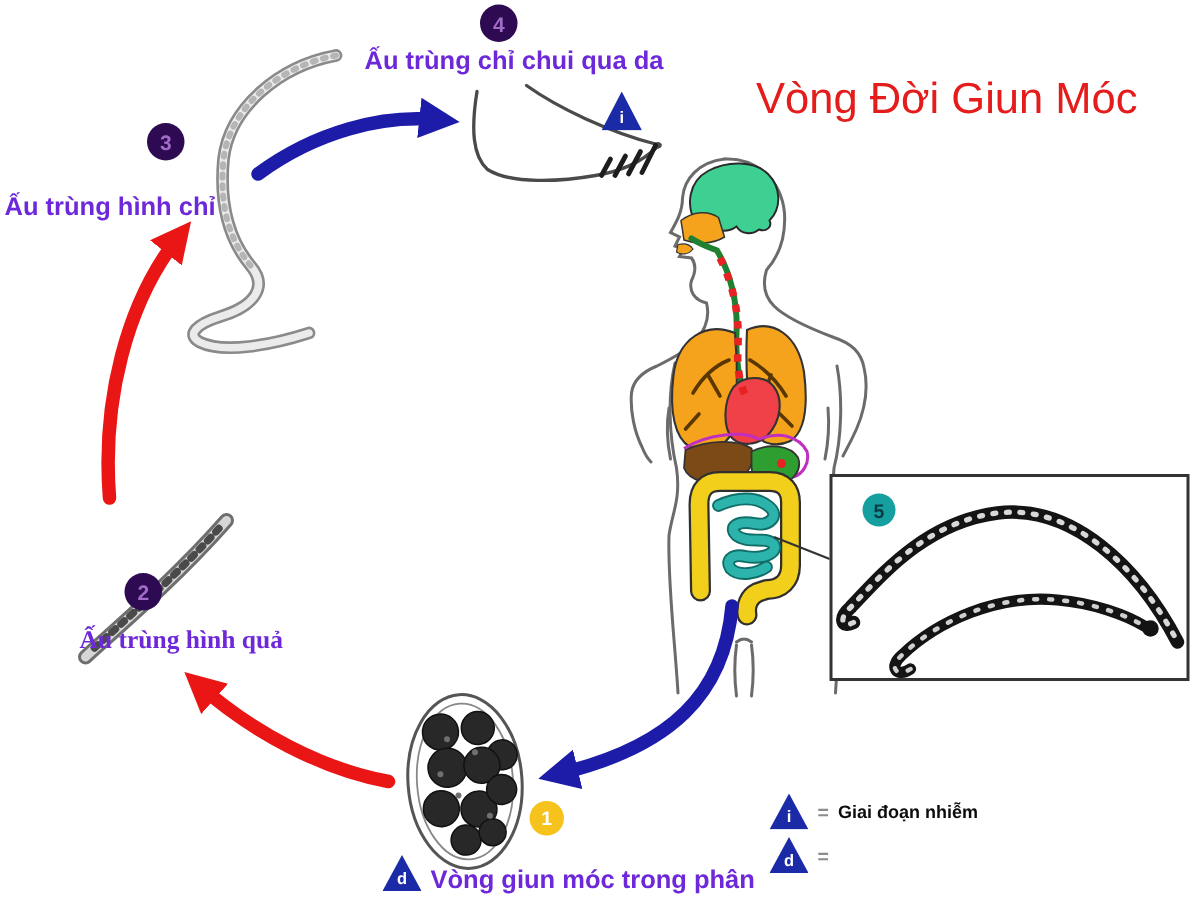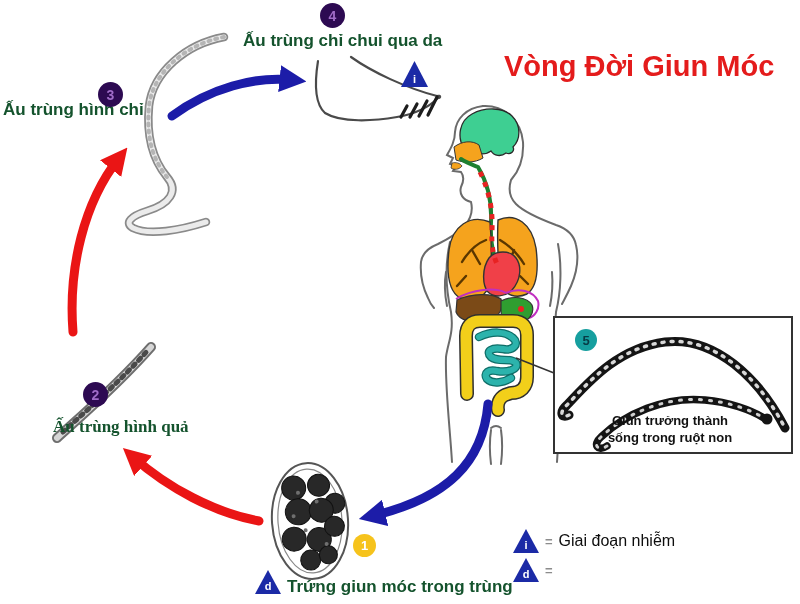--- a/index.html
+++ b/index.html
@@ -1,39 +1,39 @@
 <!DOCTYPE html>
 <html><head>
 <meta charset="utf-8">
 <style>
   html,body{margin:0;padding:0;background:#fff;}
   #canvas{
     position:relative;width:800px;height:604px;background:#ffffff;overflow:hidden;
     font-family:"Liberation Sans","DejaVu Sans",sans-serif;color:#0d0d0d;
   }
   #artwork{position:absolute;left:0;top:0;width:800px;height:604px;}
-  .label{position:absolute;font-weight:700;font-size:17px;white-space:nowrap;color:#14532d;}
-  #title{position:absolute;left:504px;top:50px;font-size:29px;font-weight:700;color:#e41c1c;white-space:nowrap;}
+  .label{position:absolute;font-weight:700;font-size:17px;white-space:nowrap;color:#6d28d9;}
+  #title{position:absolute;left:504px;top:50px;font-size:29px;font-weight:400;color:#e41c1c;white-space:nowrap;}
   .badge{position:absolute;border-radius:50%;display:flex;align-items:center;justify-content:center;font-weight:700;}
   .badge.purple{width:25px;height:25px;background:#2d0a52;color:#a06cc8;font-size:14px;}
   .badge.yellow{width:23px;height:23px;background:#f6c31c;color:#ffffff;font-size:13px;}
   .badge.teal{width:22px;height:22px;background:#169f9f;color:#073c46;font-size:13px;}
   .tri{background:#1b2aa6;clip-path:polygon(50% 0,0 100%,100% 100%);
        color:#fff;display:flex;align-items:flex-end;justify-content:center;font-weight:700;}
   .tri span{font-size:11px;line-height:1;padding-bottom:2px;}
   .tri.abs{position:absolute;}
   #stage5-box{position:absolute;left:553px;top:316px;width:240px;height:138px;
       border:2px solid #333;background:#fff;box-sizing:border-box;}
   #stage5-label{position:absolute;left:30px;right:36px;bottom:5px;text-align:center;
       font-size:13px;font-weight:700;line-height:1.3;color:#111;}
   #legend{position:absolute;left:513px;top:528px;}
   .legend-row{display:flex;align-items:center;height:26px;margin-bottom:3px;}
   .legend-row .tri{width:26px;height:24px;flex:0 0 auto;}
   .sep{color:#8c8c8c;font-weight:700;font-size:13px;margin:0 6px;}
-  .legend-label{font-size:16px;font-weight:400;white-space:nowrap;}
+  .legend-label{font-size:12px;font-weight:700;white-space:nowrap;}
 </style>
 </head>
 <body>
 
 <div id="canvas">
 
   <svg id="artwork" viewBox="0 0 800 604" xmlns="http://www.w3.org/2000/svg">
     <defs>
       <marker id="mblue" viewBox="0 0 10 10" refX="5" refY="5" markerWidth="3" markerHeight="3" orient="auto">
         <path d="M0,0 L10,5 L0,10 Z" fill="#1c1ca8"></path>
@@ -142,23 +142,23 @@
 
     <path d="M 172,116 C 210,88 255,76 293,80" fill="none" stroke="#1c1ca8" stroke-width="9" stroke-linecap="round" marker-end="url(#mblue)"></path>
     <path d="M 488,404 C 483,462 448,498 372,516" fill="none" stroke="#1c1ca8" stroke-width="9" stroke-linecap="round" marker-end="url(#mblue)"></path>
     <path d="M 259,521 C 215,513 168,488 133,457" fill="none" stroke="#ea1515" stroke-width="9" stroke-linecap="round" marker-end="url(#mred)"></path>
     <path d="M 73,332 C 68,268 84,202 119,158" fill="none" stroke="#ea1515" stroke-width="9" stroke-linecap="round" marker-end="url(#mred)"></path>
   </svg>
 
   <div id="title">Vòng Đời Giun Móc</div>
 
   <div class="label" style="left:243px;top:31px;">Ấu trùng chỉ chui qua da</div>
-  <div class="label" style="left:3px;top:100px;">Ấu trùng hình chỉ</div>
+  <div class="label" style="left:3px;top:128px;">Ấu trùng hình chỉ</div>
   <div class="label" style="left:53px;top:417px;font-family:Liberation Serif, serif;">Ấu trùng hình quả</div>
-  <div class="label" style="left:287px;top:577px;">Trứng giun móc trong trùng</div>
+  <div class="label" style="left:287px;top:577px;">Vòng giun móc trong phân</div>
 
   <div class="badge purple" style="left:320px;top:3px;">4</div>
   <div class="badge purple" style="left:98px;top:82px;">3</div>
   <div class="badge purple" style="left:83px;top:382px;">2</div>
   <div class="badge yellow" style="left:353px;top:534px;">1</div>
 
   <div class="tri abs" style="left:401px;top:61px;width:27px;height:26px;">
     <span>i</span>
   </div>
   <div class="tri abs" style="left:255px;top:570px;width:26px;height:24px;">
@@ -167,24 +167,20 @@
 
   <div id="stage5-box">
     <svg width="236" height="134" viewBox="0 0 236 134" xmlns="http://www.w3.org/2000/svg">
       <path d="M 14,97 C 6,101 4,94 12,87 C 32,66 62,30 110,24 C 160,18 204,60 230,110" fill="none" stroke="#141414" stroke-width="9" stroke-linecap="round"></path>
       <path d="M 14,97 C 6,101 4,94 12,87 C 32,66 62,30 110,24 C 160,18 204,60 230,110" fill="none" stroke="#d8d8d8" stroke-width="3.5" stroke-linecap="round" stroke-dasharray="2 7"></path>
       <path d="M 52,128 C 43,134 37,127 46,119 C 70,96 110,78 150,82 C 174,84 196,92 209,100" fill="none" stroke="#141414" stroke-width="7.5" stroke-linecap="round"></path>
       <path d="M 52,128 C 43,134 37,127 46,119 C 70,96 110,78 150,82 C 174,84 196,92 209,100" fill="none" stroke="#cfcfcf" stroke-width="3" stroke-linecap="round" stroke-dasharray="2 8"></path>
       <circle cx="212" cy="101" r="5.5" fill="#141414"></circle>
     </svg>
     <div class="badge teal" style="left:20px;top:11px;">5</div>
-    <div id="stage5-label">
-      <div>Giun trưởng thành</div>
-      <div>sống trong ruột non</div>
-    </div>
   </div>
 
   <div id="legend">
     <div class="legend-row">
       <div class="tri">
         <span>i</span>
       </div>
       <span class="sep">=</span>
       <span class="legend-label">Giai đoạn nhiễm</span>
     </div>

